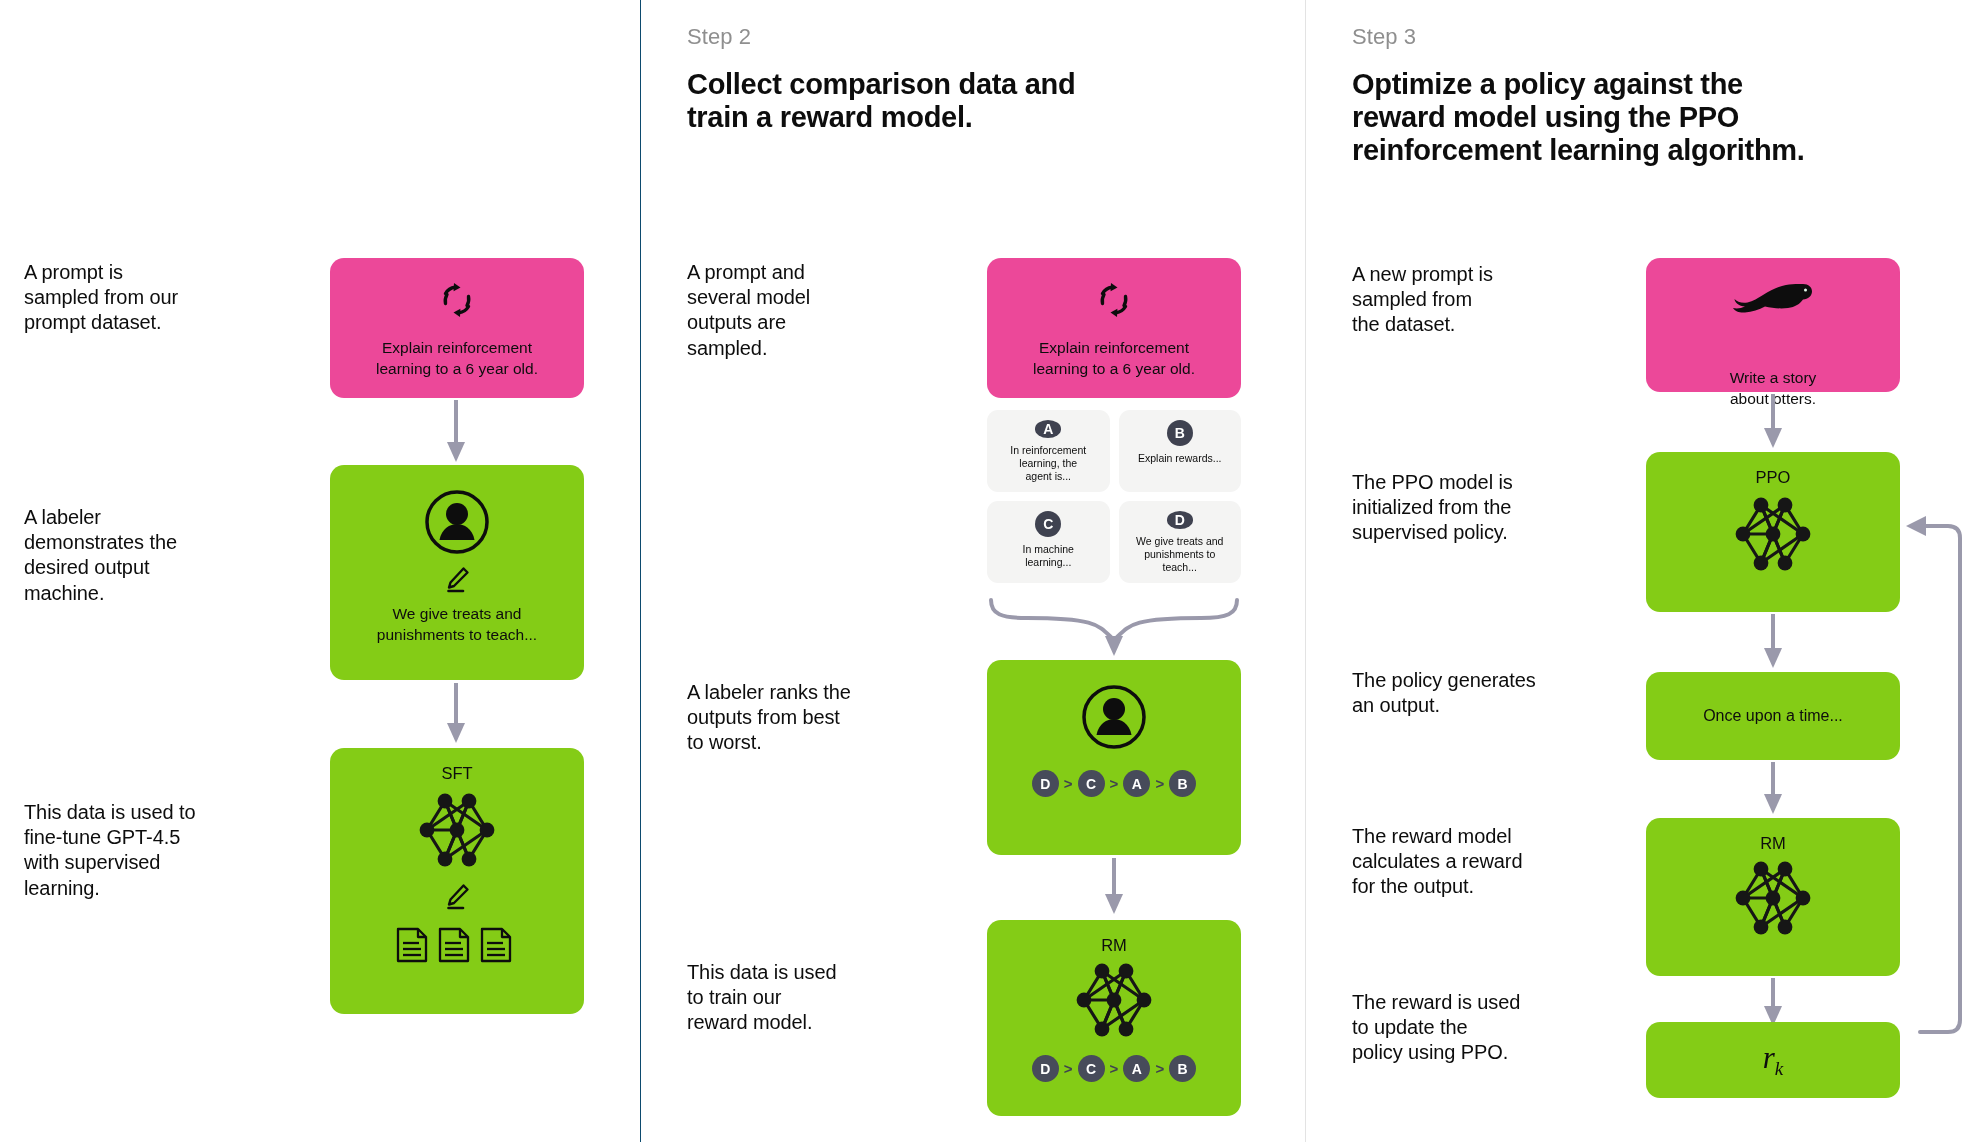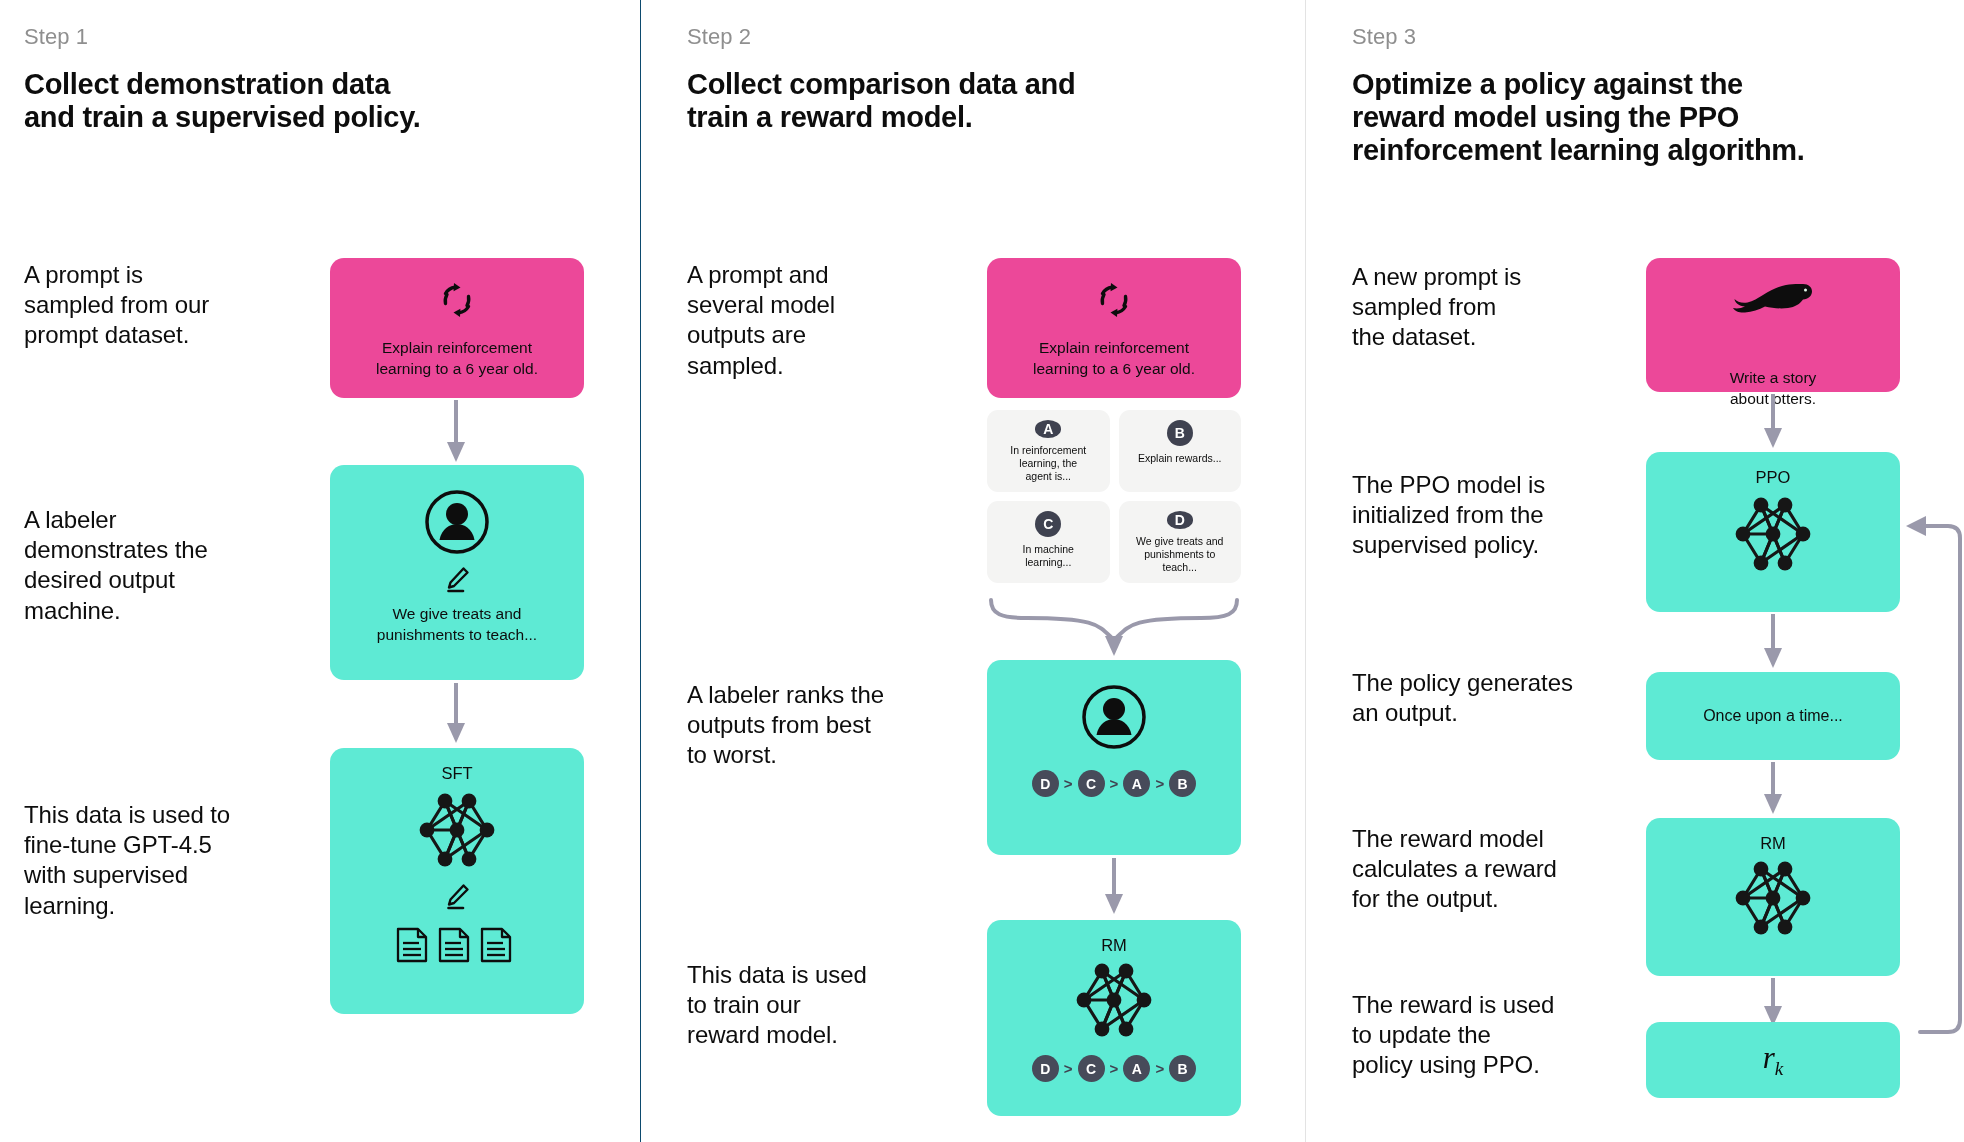--- a/index.html
+++ b/index.html
@@ -20,25 +20,25 @@
 
   .step-label {
     font-size: 22px; color: #8f8f8f; font-weight: 400;
     letter-spacing: .1px; margin-bottom: 18px;
   }
   .step-title {
     font-size: 29px; font-weight: 700; line-height: 1.14;
     letter-spacing: -.3px; color: #0d0d0d; white-space: pre-line;
   }
   .desc {
-    font-size: 24px; line-height: 1.26; color: #0d0d0d;
+    font-size: 20px; line-height: 1.26; color: #0d0d0d;
     white-space: pre-line; letter-spacing: -.1px;
   }
   .card {
-    border-radius: 14px; background: #5eead4;
+    border-radius: 14px; background: #84cc16;
     display: flex; flex-direction: column; align-items: center;
     justify-content: flex-start;
   }
   .card.green { background: #ec4899; }
   .card-text {
     font-size: 15.5px; line-height: 1.33; text-align: center;
     color: #0d0d0d; white-space: pre-line;
   }
   .card-title { font-size: 16.5px; color: #0d0d0d; text-align: center; }
 
@@ -72,25 +72,20 @@
 
   .rk { font-size: 31px; font-style: italic; font-family: "Liberation Serif", serif; }
   .rk sub { font-size: 19px; font-style: italic; }
 </style>
 </head>
 <body>
 
 <div class="board">
 
   <div class="column col1">
-    <div class="col-inner">
-      <div class="step-label">Step 1</div>
-      <div class="step-title">Collect demonstration data
-and train a supervised policy.</div>
-    </div>
 
     <div class="desc" style="position:absolute;left:24px;top:260px;width:260px;">A prompt is
 sampled from our
 prompt dataset.</div>
     <div class="desc" style="position:absolute;left:24px;top:505px;width:270px;">A labeler
 demonstrates the
 desired output
 machine.</div>
     <div class="desc" style="position:absolute;left:24px;top:800px;width:290px;">This data is used to
 fine-tune GPT-4.5

